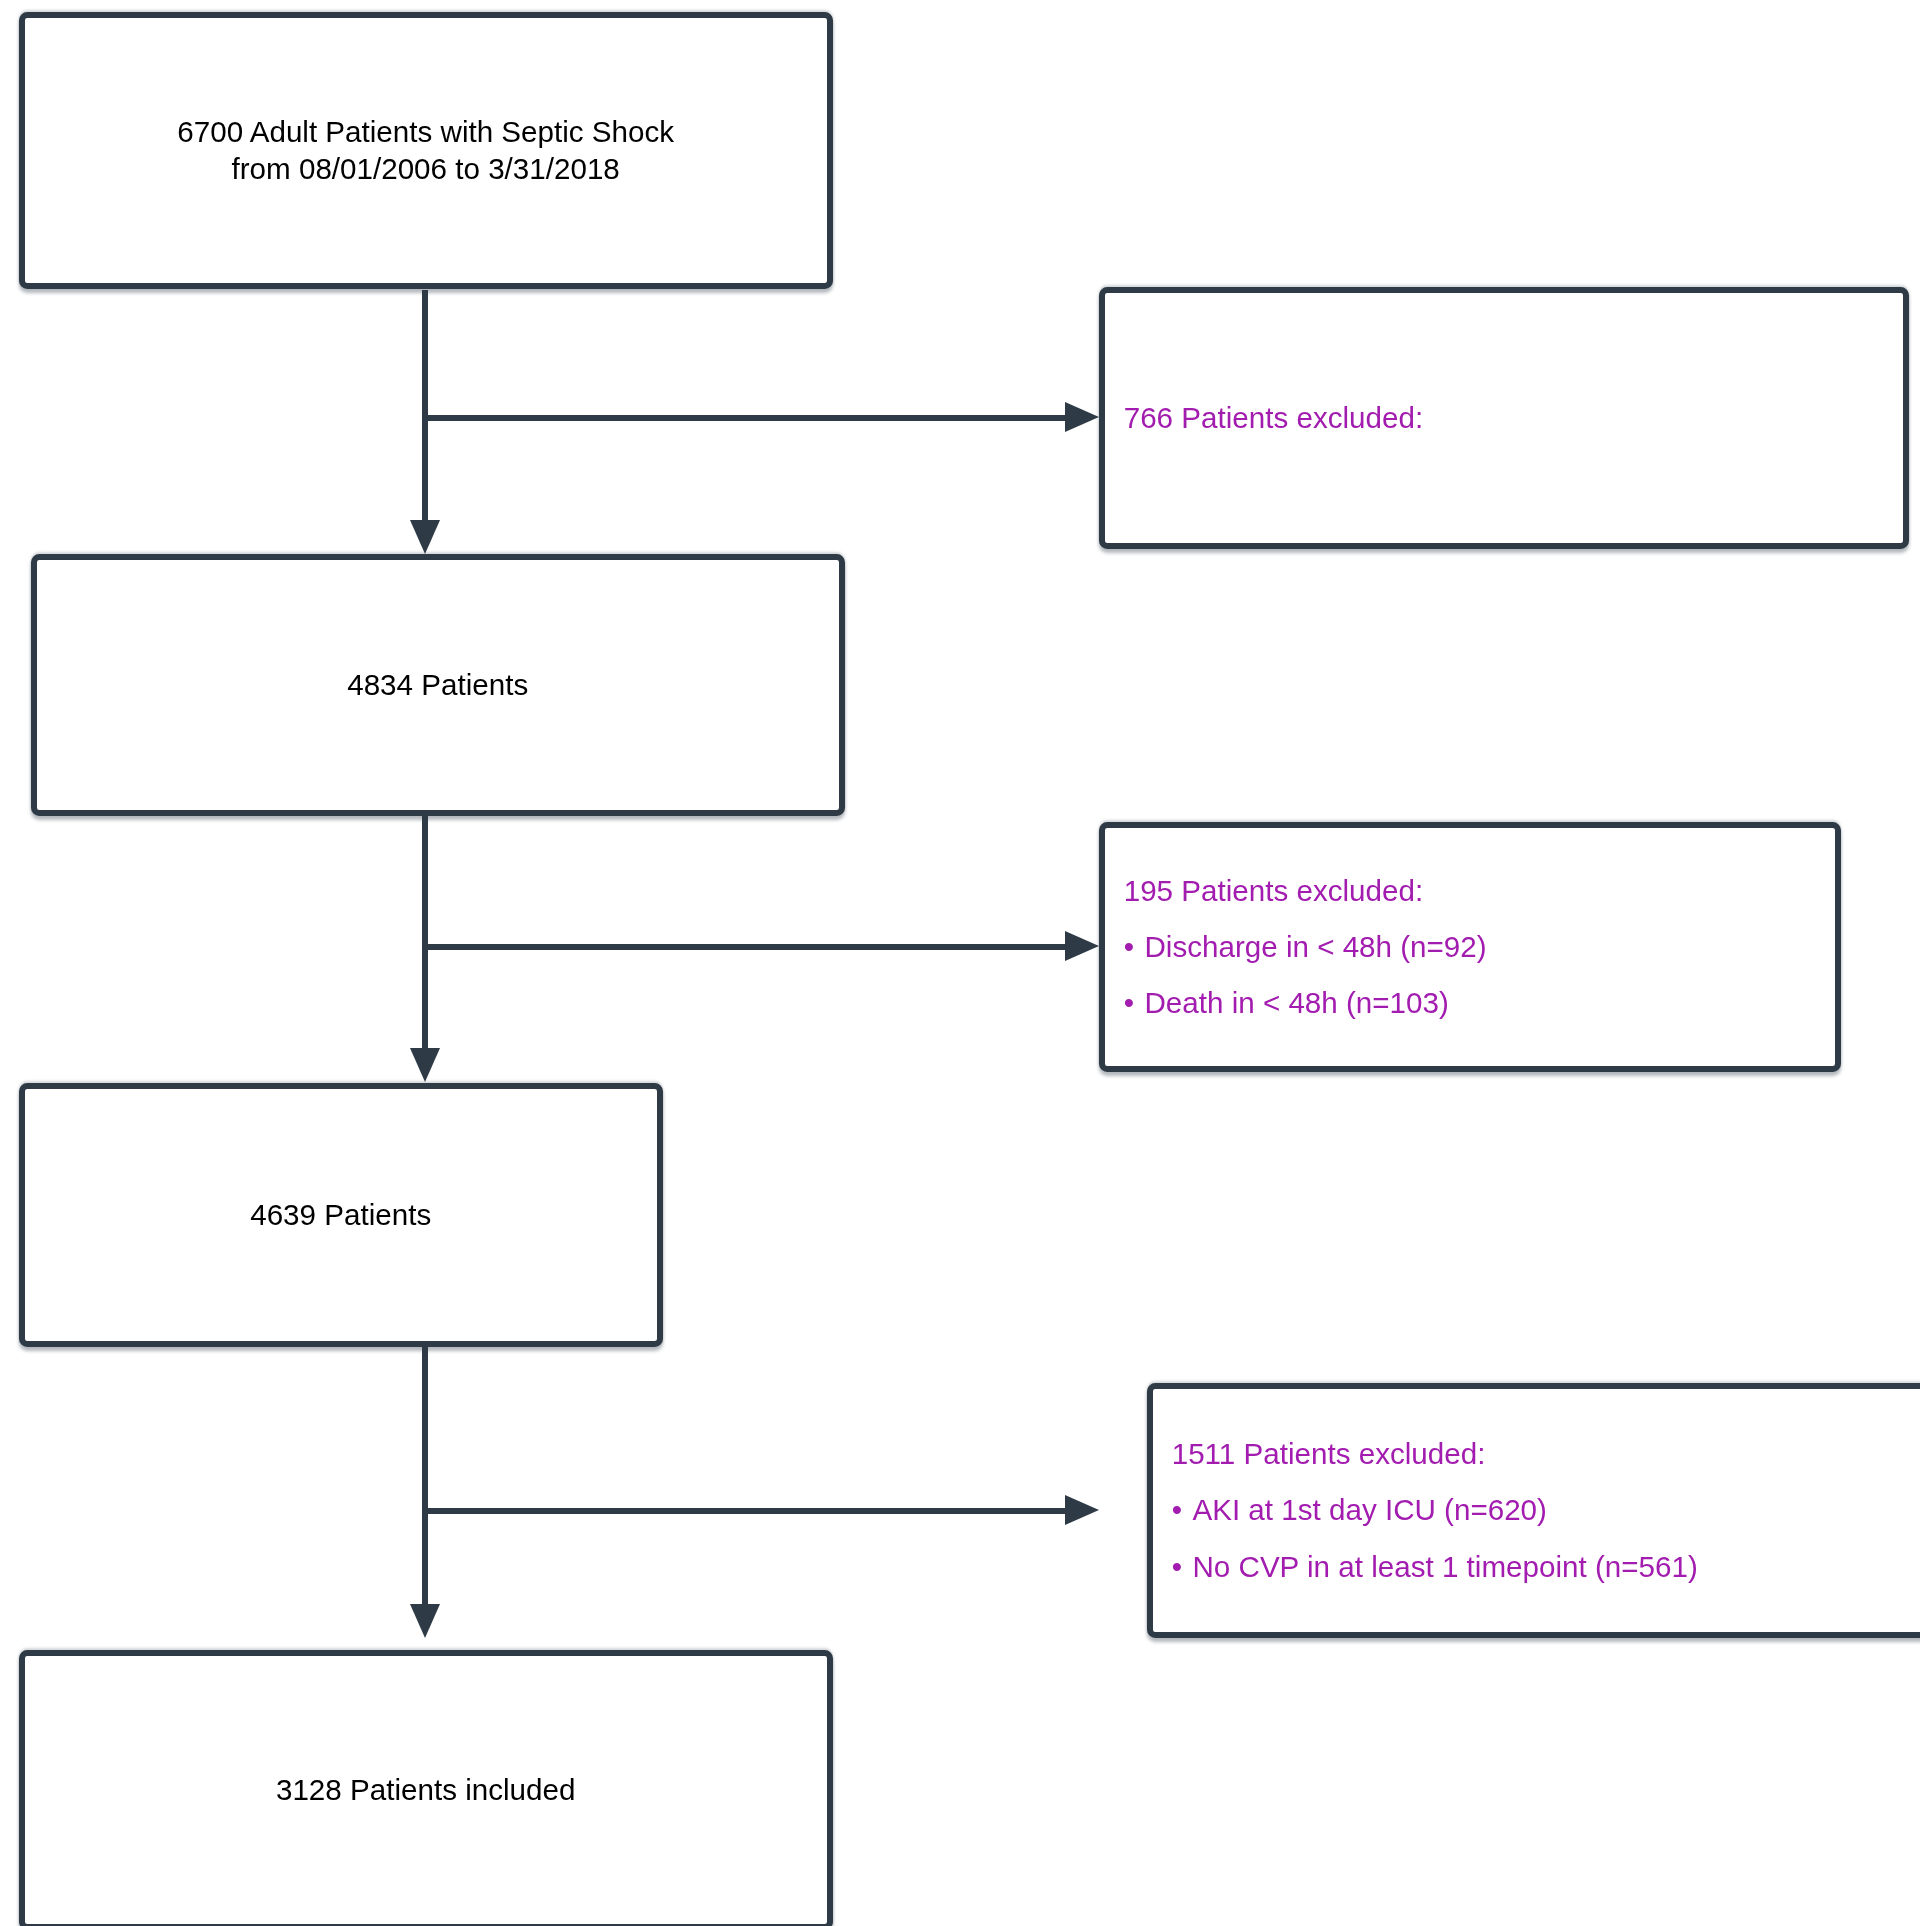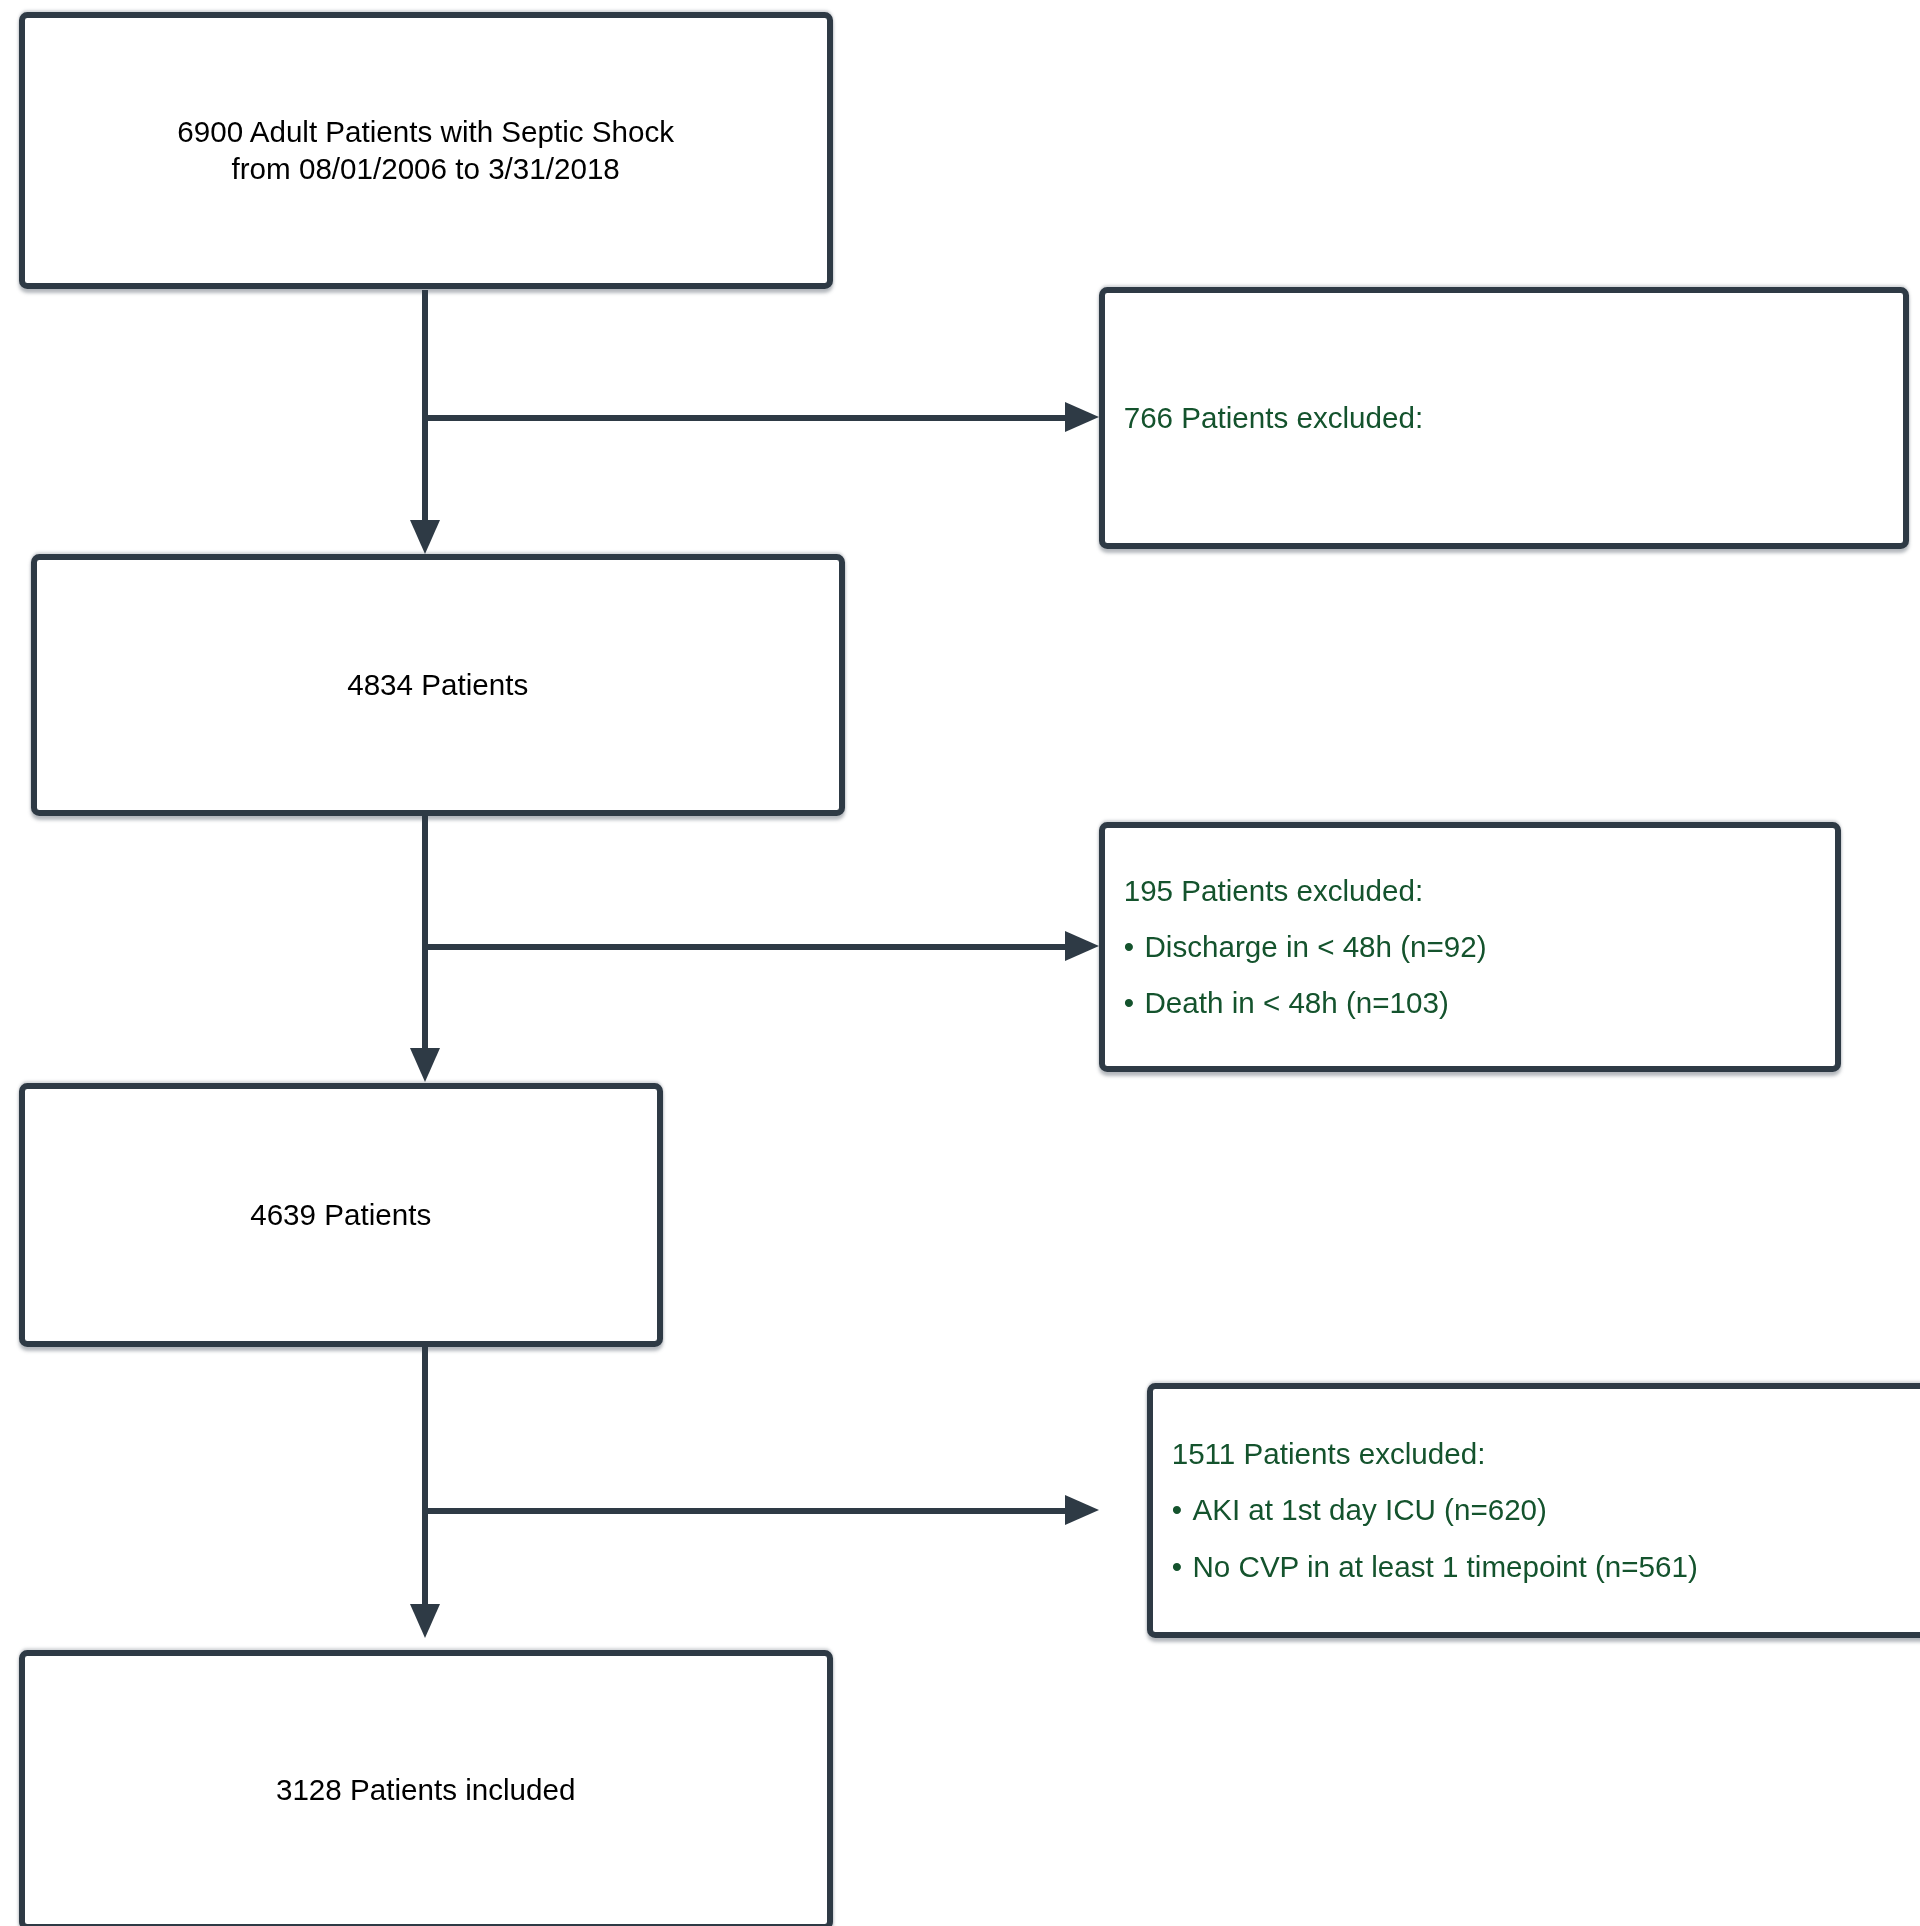--- a/index.html
+++ b/index.html
@@ -34,21 +34,21 @@
     color: #000000;
   }
   .excl-box {
     display: flex;
     flex-direction: column;
     justify-content: center;
     text-align: left;
     padding: 10.4px 21px 10.4px 18.7px;
     font-size: 29.6px;
     line-height: 1.9;
-    color: #14532d;
+    color: #a21caf;
   }
   .bullet-line {
     white-space: nowrap;
   }
   .bullet-marker {
     display: inline-block;
     margin-right: 10.4px;
   }
   .line {
     position: absolute;
@@ -93,21 +93,21 @@
   #h-line-3 { left: 425px; top: 1508px; width: 643px; }
   #h-arrow-3 { left: 1065px; top: 1495px; }
 </style>
 </head>
 <body>
 
 <div class="canvas">
 
   <div class="box main-box" id="box-1">
     <div>
-      <div>6900 Adult Patients with Septic Shock</div>
+      <div>6700 Adult Patients with Septic Shock</div>
       <div>from 08/01/2006 to 3/31/2018</div>
     </div>
   </div>
 
   <div class="box main-box" id="box-2">
     <div>4834 Patients</div>
   </div>
 
   <div class="box main-box" id="box-3">
     <div>4639 Patients</div>

